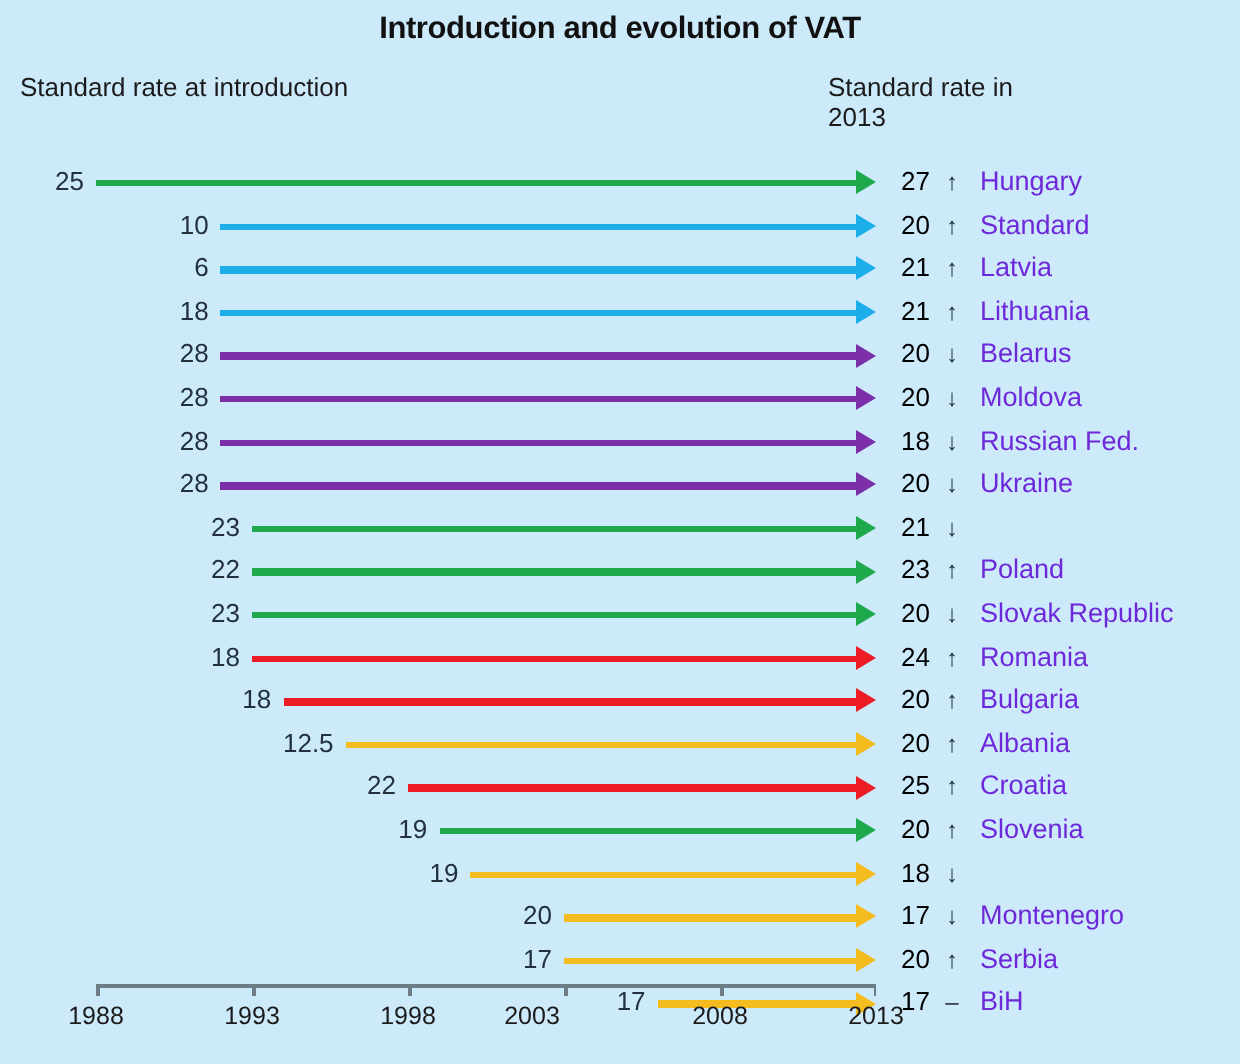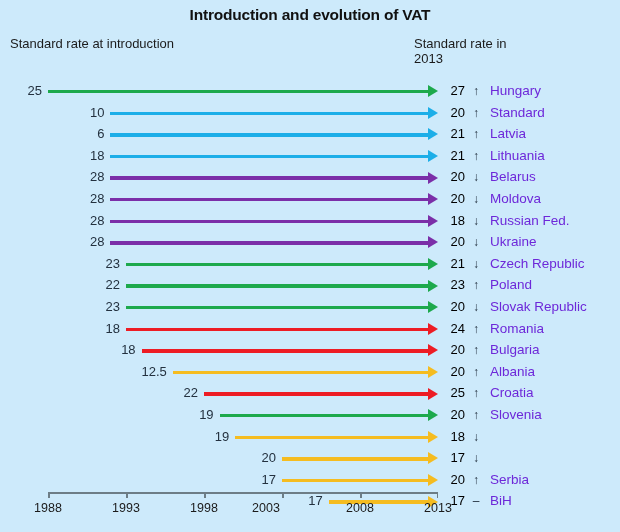--- a/index.html
+++ b/index.html
@@ -254,21 +254,20 @@
         <div class="country">Ukraine</div>
       </div>
       <div class="row" style="top: 252.8px;">
         <div class="start-value" style="left: 80px; width: 40px;">23</div>
         <div class="arrow-wrap" style="left: 126px; width: 312px;">
           <div class="arrow-line" style="width: 304px; background: rgb(29, 169, 76);"></div>
           <div class="arrow-head" style="left: 302px; border-left-color: rgb(29, 169, 76);"></div>
         </div>
         <div class="end-value">21</div>
         <div class="trend">↓</div>
-        <div class="country">Czech Republic</div>
       </div>
       <div class="row" style="top: 274.4px;">
         <div class="start-value" style="left: 80px; width: 40px;">22</div>
         <div class="arrow-wrap" style="left: 126px; width: 312px;">
           <div class="arrow-line" style="width: 304px; background: rgb(29, 169, 76);"></div>
           <div class="arrow-head" style="left: 302px; border-left-color: rgb(29, 169, 76);"></div>
         </div>
         <div class="end-value">23</div>
         <div class="trend">↑</div>
         <div class="country">Poland</div>
@@ -343,20 +342,21 @@
         <div class="trend">↓</div>
       </div>
       <div class="row" style="top: 447.2px;">
         <div class="start-value" style="left: 236px; width: 40px;">20</div>
         <div class="arrow-wrap" style="left: 282px; width: 156px;">
           <div class="arrow-line" style="width: 148px; background: rgb(245, 188, 32);"></div>
           <div class="arrow-head" style="left: 146px; border-left-color: rgb(245, 188, 32);"></div>
         </div>
         <div class="end-value">17</div>
         <div class="trend">↓</div>
+        <div class="country">Montenegro</div>
       </div>
       <div class="row" style="top: 468.8px;">
         <div class="start-value" style="left: 236px; width: 40px;">17</div>
         <div class="arrow-wrap" style="left: 282px; width: 156px;">
           <div class="arrow-line" style="width: 148px; background: rgb(245, 188, 32);"></div>
           <div class="arrow-head" style="left: 146px; border-left-color: rgb(245, 188, 32);"></div>
         </div>
         <div class="end-value">20</div>
         <div class="trend">↑</div>
         <div class="country">Serbia</div>

